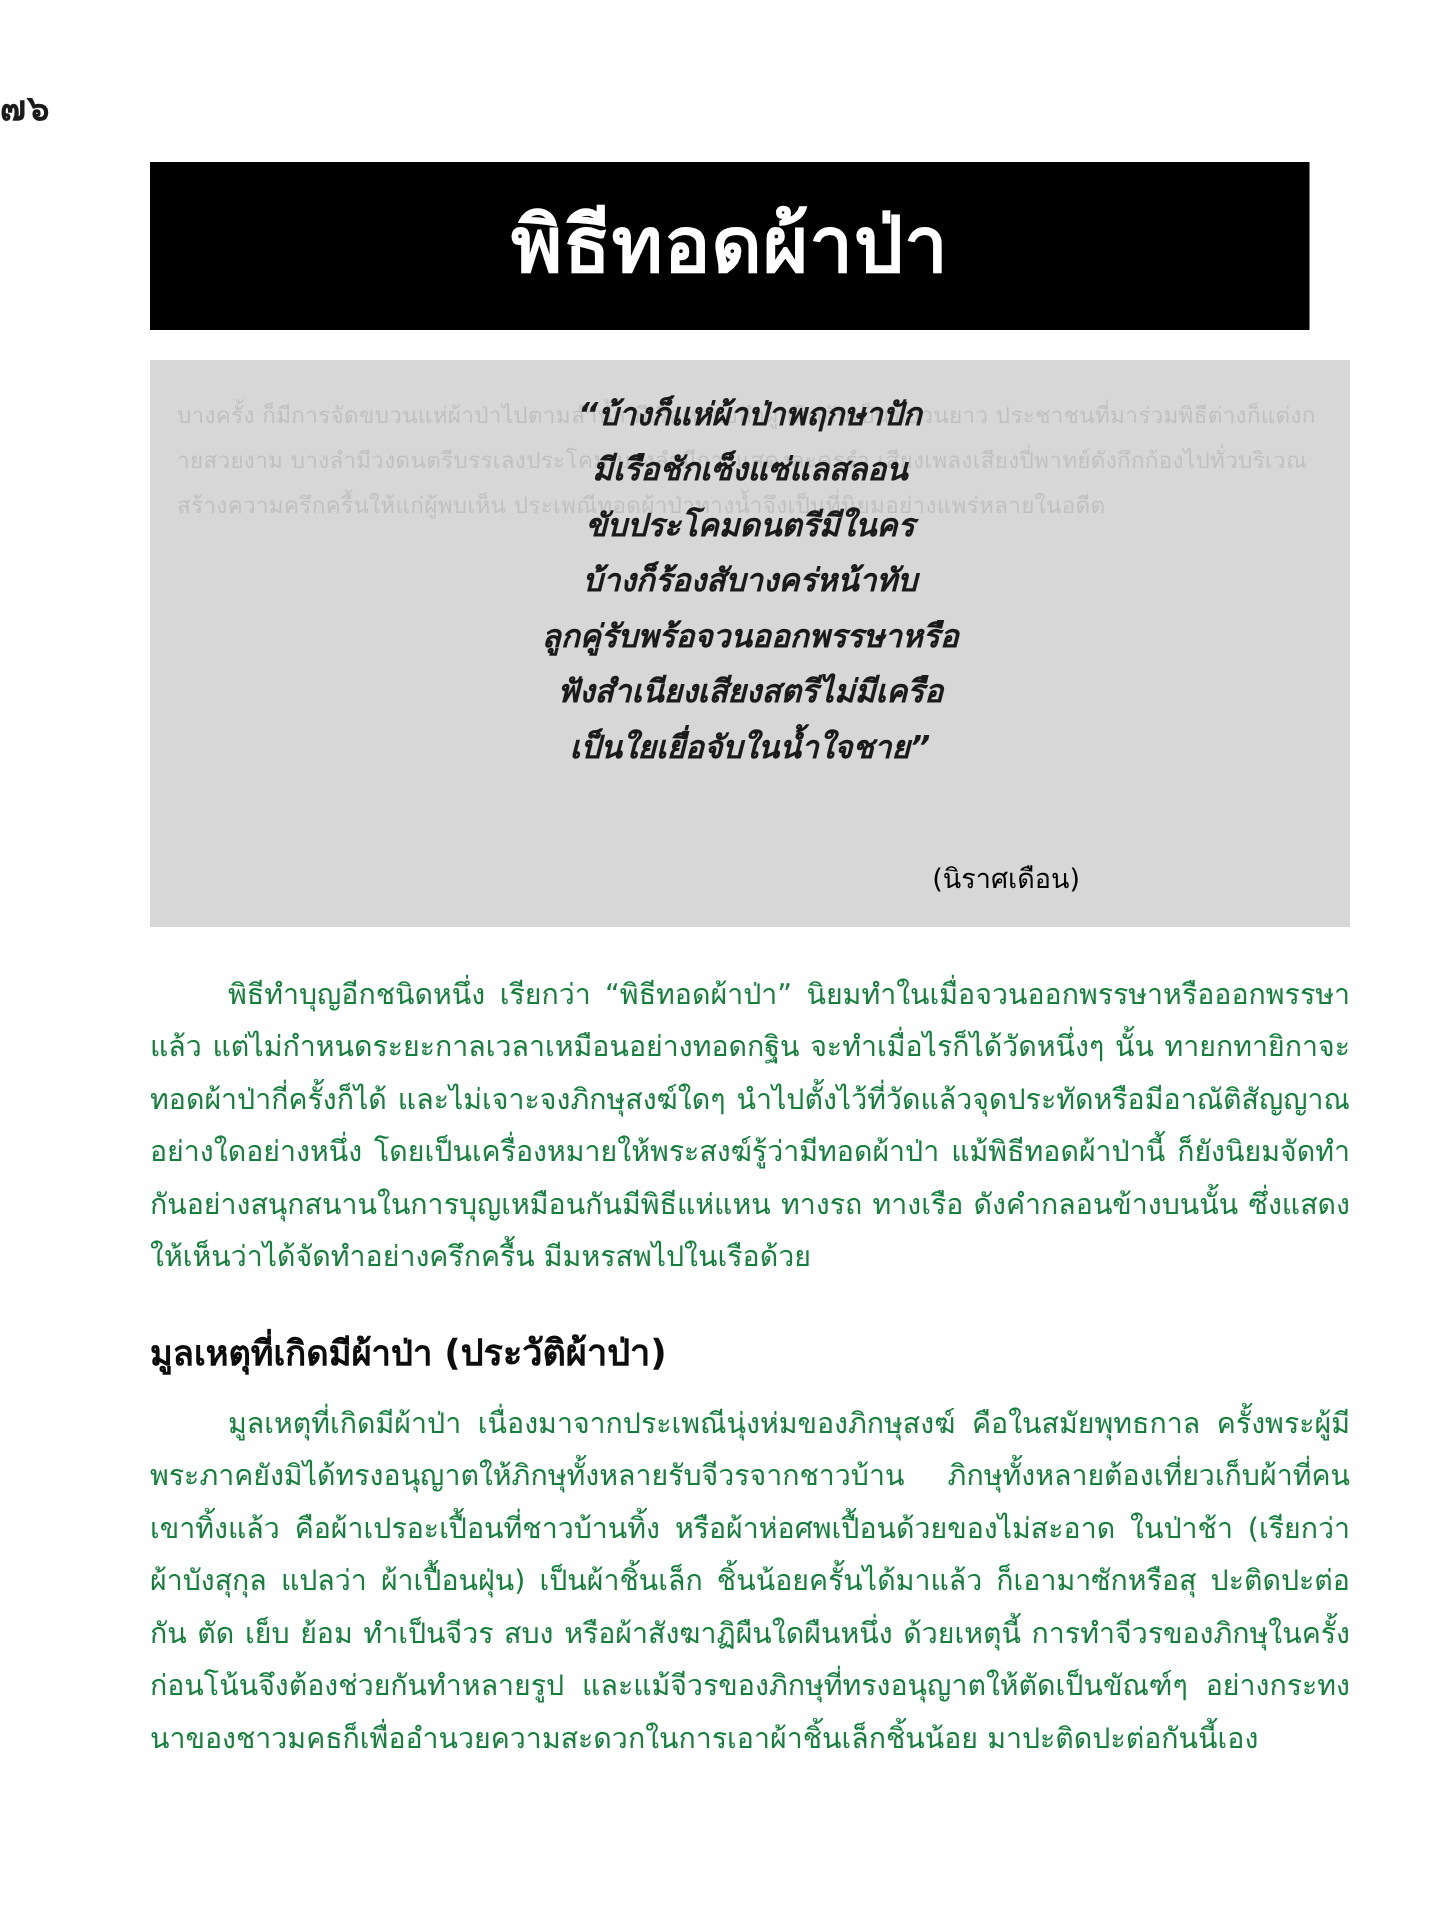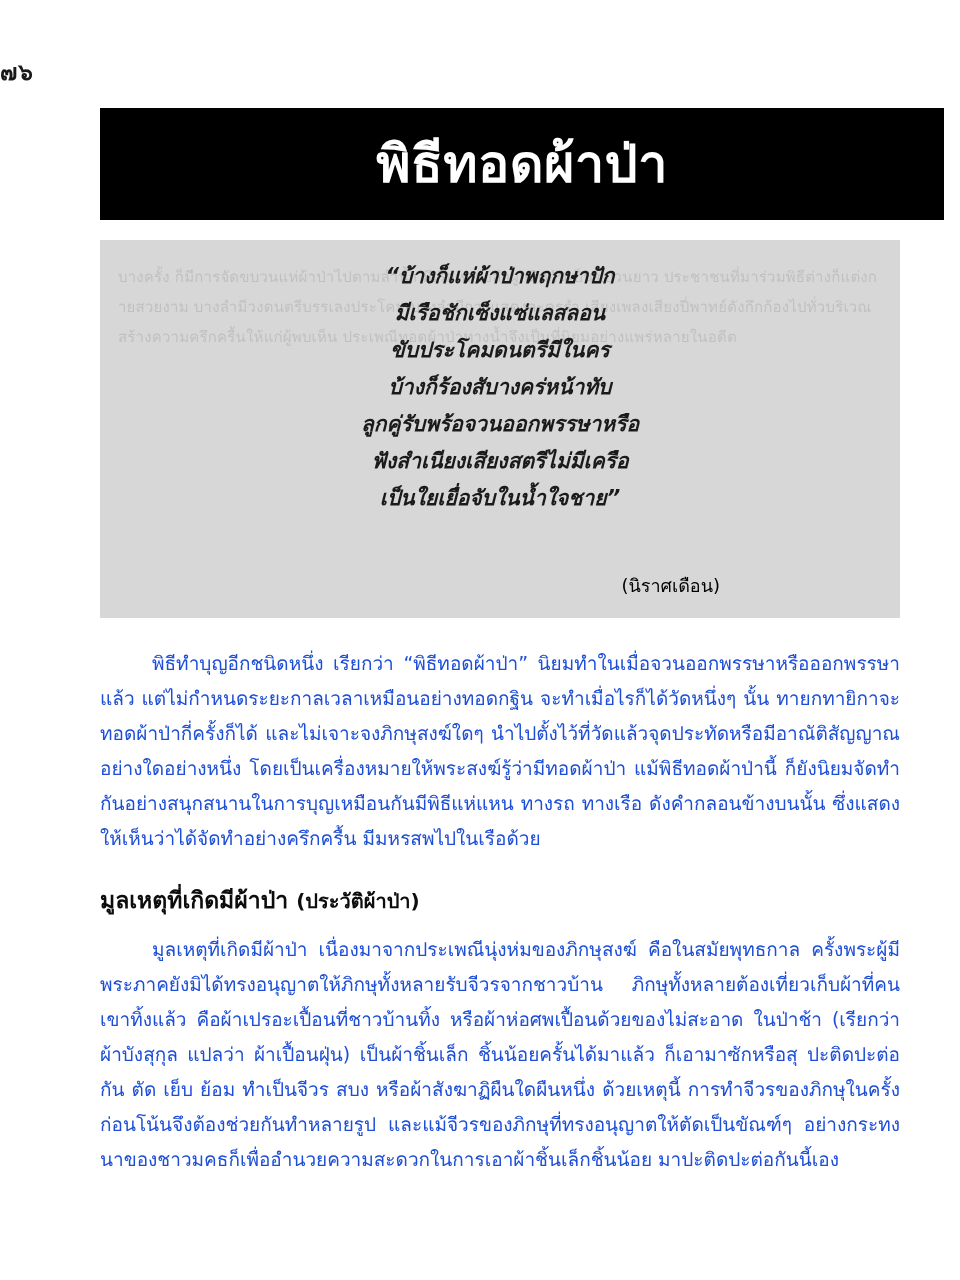--- a/index.html
+++ b/index.html
@@ -32,21 +32,21 @@
     font-weight: 700;
     letter-spacing: 1px;
     color: #1a1a1a;
   }
 
   
   .title-banner {
     position: absolute;
     top: 108px;
     left: 100px;
-    width: 844px;
+    width: 773px;
     height: 112px;
     background: #000000;
     display: flex;
     align-items: center;
     justify-content: center;
   }
   .title-banner .title-text {
     color: #ffffff;
     font-size: 52px;
     font-weight: 700;
@@ -101,41 +101,41 @@
     color: #000000;
   }
 
   
   .body-block {
     position: absolute;
     left: 100px;
     width: 800px;
     font-size: 19px;
     line-height: 35px;
-    color: #1d4ed8;
+    color: #15803d;
   }
   #para-1 { top: 646px; }
   .para {
     margin: 0;
     text-align: justify;
     text-justify: inter-word;
   }
   .para .indent { display: inline-block; width: 52px; }
 
   .section-heading {
     position: absolute;
     left: 100px;
     top: 882px;
     width: 800px;
     font-size: 23px;
     font-weight: 700;
     color: #0d0d0d;
   }
   .section-heading .sub {
-    font-size: 20px;
+    font-size: 24px;
     font-weight: 700;
   }
 
   #para-2 { top: 932px; }
 </style>
 </head>
 <body>
 
 <div class="page">
 

